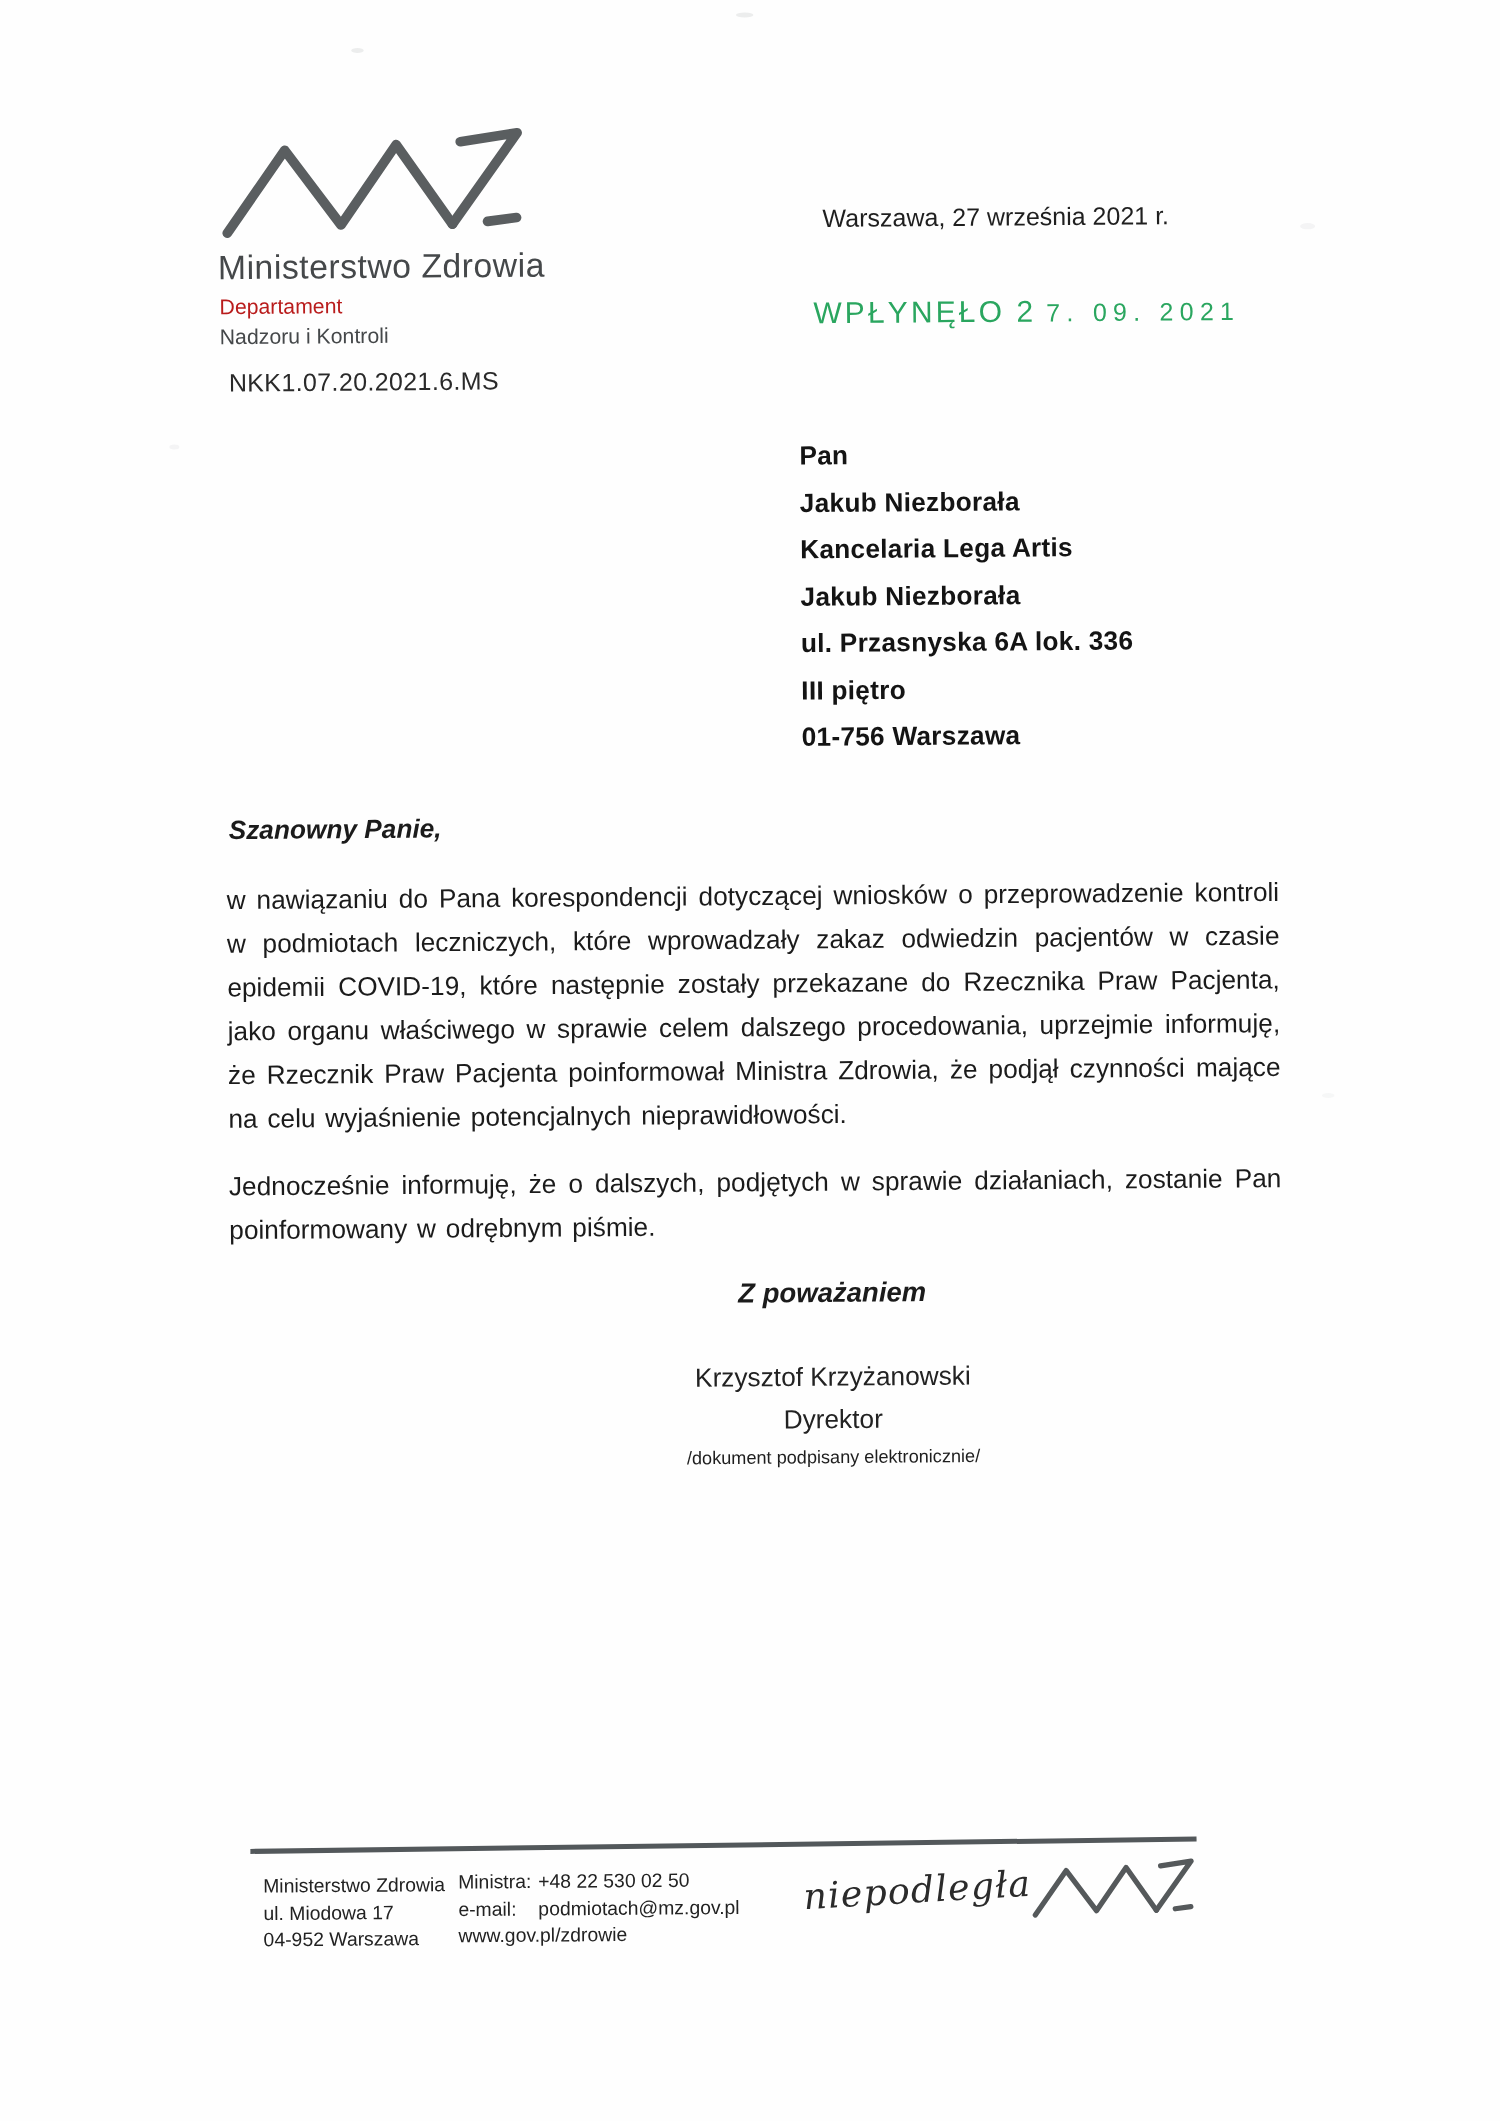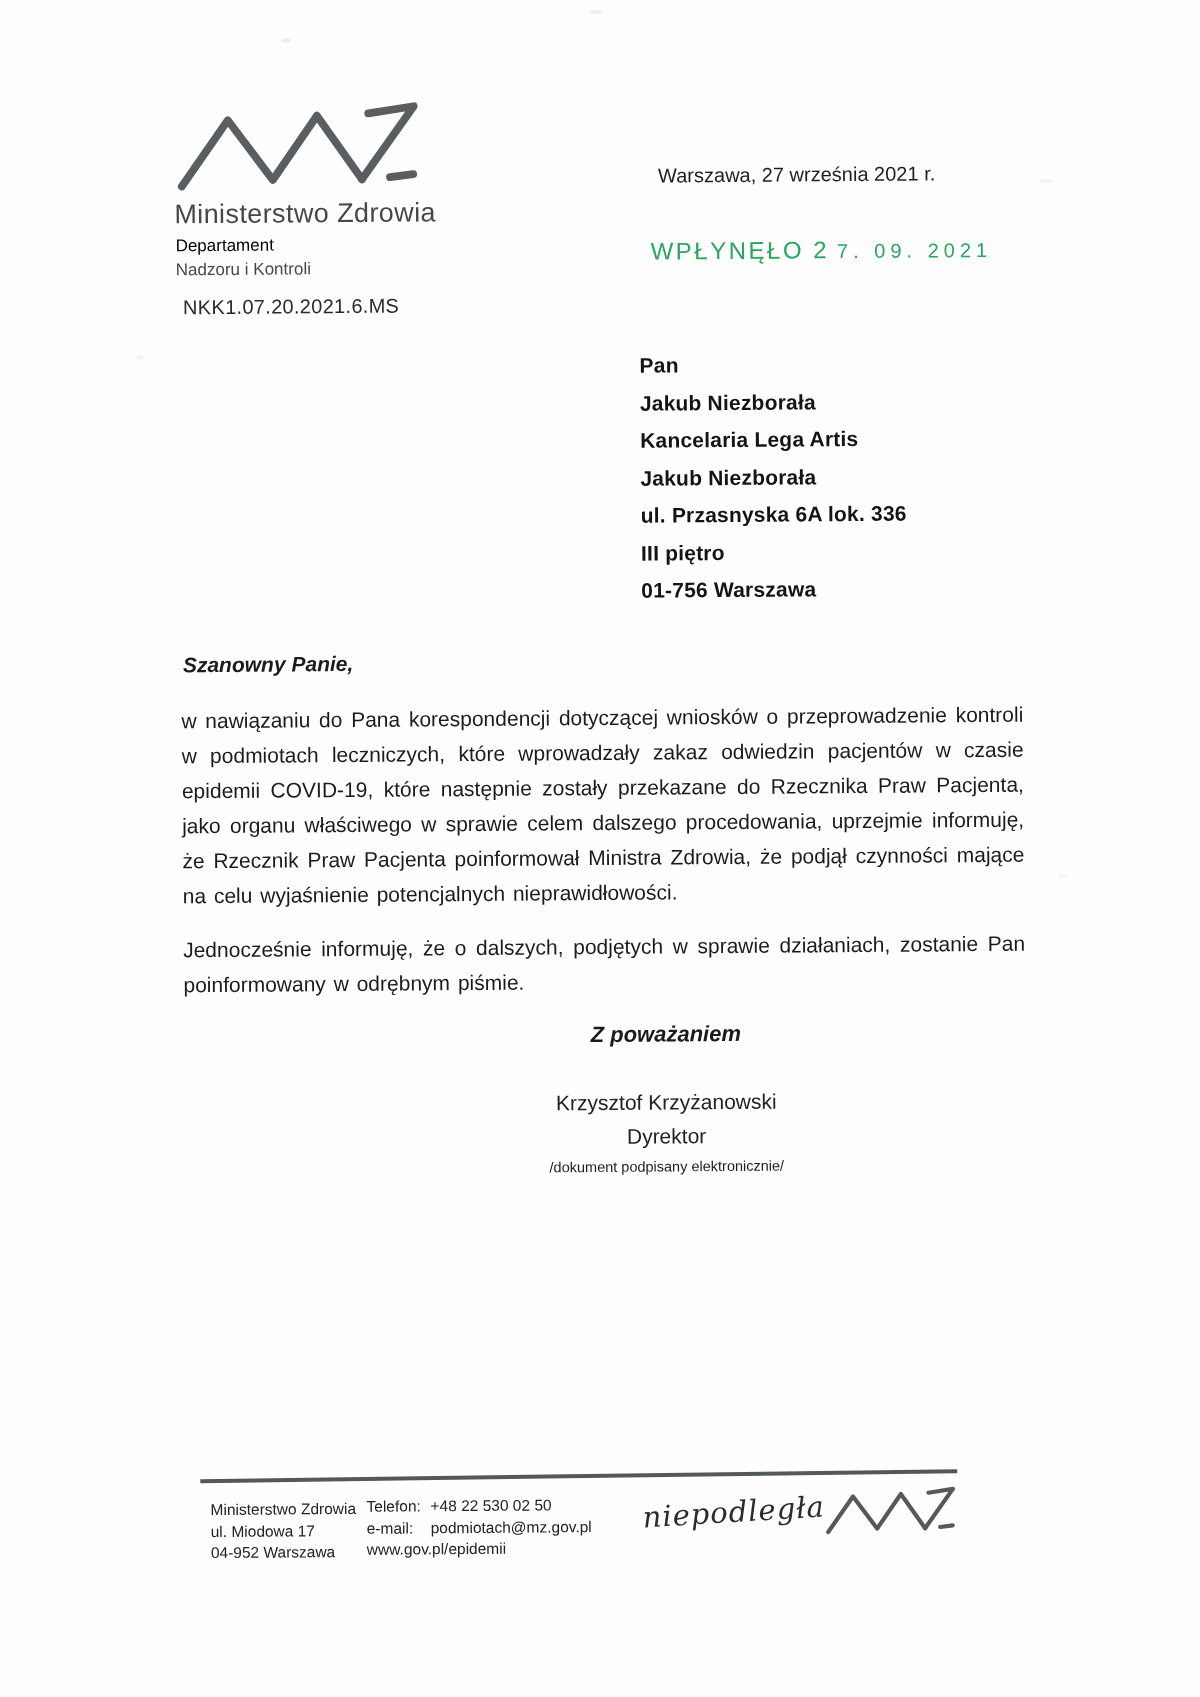--- a/index.html
+++ b/index.html
@@ -10,21 +10,21 @@
     color:#1c1c1c;
     overflow:hidden;
     position:relative;
   }
   .page{position:absolute;inset:0;background:#fefefe;}
   .scan{position:absolute;inset:0;transform:rotate(-0.45deg);transform-origin:50% 55%;}
 
   
   .logo-header{position:absolute;left:178px;top:98px;width:248px;height:93px;color:#5a5e60;}
   .ministry-name{position:absolute;left:180px;top:196px;font-size:27px;letter-spacing:0.4px;color:#45484a;font-weight:400;}
-  .dept-line1{position:absolute;left:181px;top:233px;font-size:17px;color:#000000;}
+  .dept-line1{position:absolute;left:181px;top:233px;font-size:17px;color:#b91c1c;}
   .dept-line2{position:absolute;left:181px;top:257px;font-size:17px;color:#45484a;}
   .case-number{position:absolute;left:188px;top:293px;font-size:20px;color:#2a2a2a;letter-spacing:0.3px;}
 
   .date-line{position:absolute;left:664px;top:165px;font-size:20px;color:#1f1f1f;}
 
   .stamp{position:absolute;left:656px;top:238px;color:#2aa65f;white-space:nowrap;display:flex;align-items:baseline;}
   .stamp-main{font-size:24px;letter-spacing:2.5px;font-weight:400;}
   .stamp-date{font-size:20px;letter-spacing:5px;margin-left:8px;font-weight:400;}
 
   
@@ -115,29 +115,29 @@
     <div class="footer-rule"></div>
 
     <div class="footer-address">
       <div>Ministerstwo Zdrowia</div>
       <div>ul. Miodowa 17</div>
       <div>04-952 Warszawa</div>
     </div>
 
     <div class="footer-contact">
       <div class="row">
-        <span class="lbl">Telefon:</span>
+        <span class="lbl">Ministra:</span>
         <span>+48 22 530 02 50</span>
       </div>
       <div class="row">
         <span class="lbl">e-mail:</span>
         <span>podmiotach@mz.gov.pl</span>
       </div>
       <div class="row">
-        <span>www.gov.pl/epidemii</span>
+        <span>www.gov.pl/zdrowie</span>
       </div>
     </div>
 
     <div class="niepodlegla">niepodległa</div>
 
     <svg class="logo-footer" viewBox="0 0 256 96">
       <use href="#mz-mark"></use>
     </svg>
 
     <div class="speck s1"></div>

